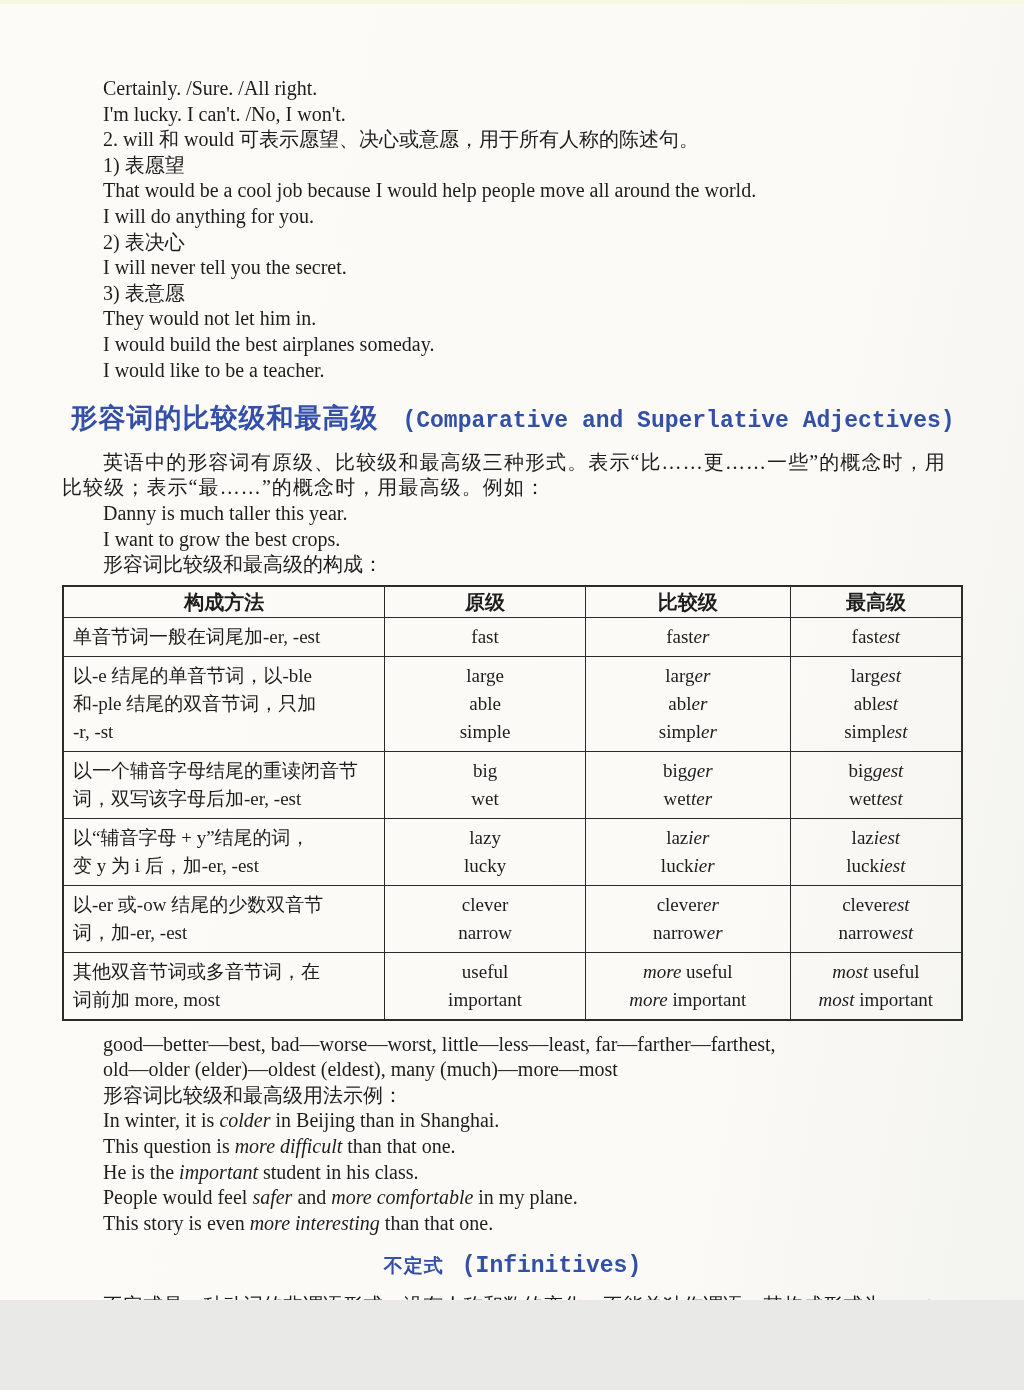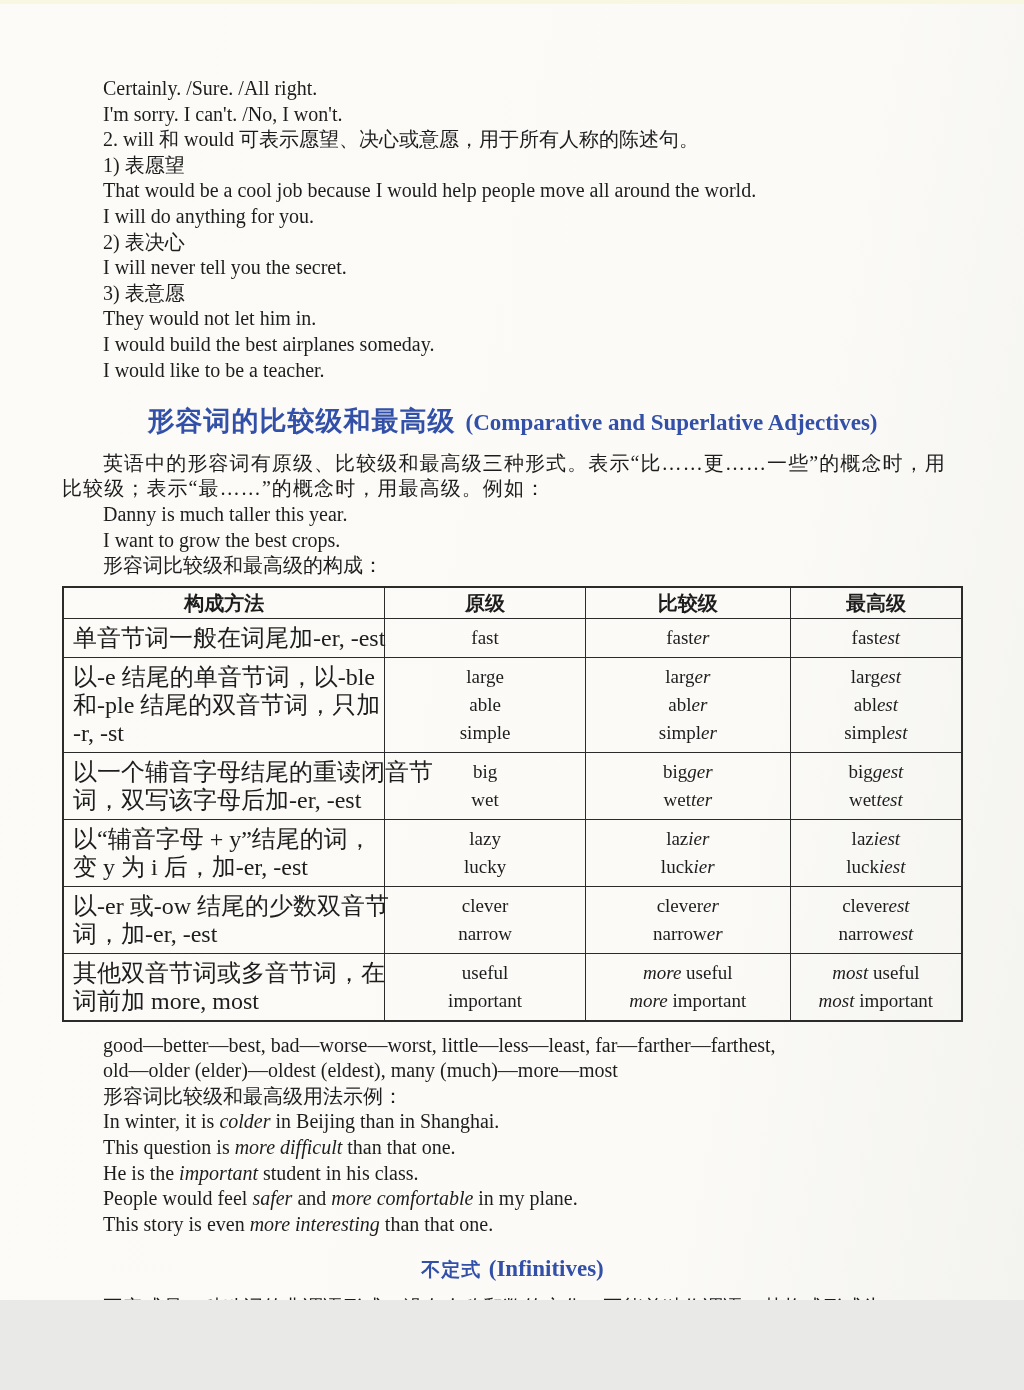--- a/index.html
+++ b/index.html
@@ -15,55 +15,55 @@
     position:relative; width:1024px; height:1300px; overflow:hidden;
     background:linear-gradient(100deg,#fcfbf8 0%,#fbfaf7 70%,#f3f3f0 100%);
   }
   .scan-strip { position:absolute; top:0; left:0; right:0; height:4px; background:#f8f7e2; }
   .content { position:absolute; left:62px; top:76px; width:901px; font-size:20px; line-height:25.6px; }
   .line { white-space:nowrap; }
   .ind { padding-left:41px; }
   .cjk-wide { letter-spacing:1.1px; }
   h1.section-heading, h2.section-heading {
     margin:21px 0 15px; text-align:center; white-space:nowrap;
-    font-family:Liberation Serif, serif;
+    font-family:Liberation Mono, monospace;
     font-weight:700; color:var(--blue);
   }
   .h-zh { font-size:27px; letter-spacing:1px; }
   .h-en { font-size:23px; letter-spacing:0; }
   h2.section-heading { margin:16px 0 12px; }
   h2 .h-zh { font-size:19px; }
   table.cmp {
     width:100%; border-collapse:collapse; table-layout:fixed;
     margin-top:7px; border:2px solid var(--border);
   }
   table.cmp th, table.cmp td { border:1.6px solid var(--border); }
   table.cmp th { font-size:20px; font-weight:700; padding:2px 8px; line-height:26px; }
-  td.method-cell { padding:5px 6px 5px 9px; font-size:24px; line-height:28px; vertical-align:middle; }
+  td.method-cell { padding:5px 6px 5px 9px; font-size:19px; line-height:28px; vertical-align:middle; }
   td.method-cell .m-line { white-space:nowrap; }
   td.word-cell { text-align:center; padding:3px 0; font-size:19px; line-height:28px; vertical-align:middle; }
   .notes { margin-top:11px; }
   .usage { margin-top:0; }
   .page-number {
     position:absolute; left:0; right:0; top:1341px; text-align:center;
     font-family:"Liberation Sans","DejaVu Sans",sans-serif;
     font-weight:700; font-size:24px; letter-spacing:1px; color:#151515;padding-left:24px;
   }
 </style>
 </head>
 <body>
 
 <div class="page">
   <div class="scan-strip"></div>
 
   <div class="content">
 
     <div>
         <div class="line ind">Certainly. /Sure. /All right.</div>
-        <div class="line ind">I'm sorry.  I can't. /No, I won't.</div>
+        <div class="line ind">I'm lucky.  I can't. /No, I won't.</div>
         <div class="line ind">2. will 和 would 可表示愿望、决心或意愿，用于所有人称的陈述句。</div>
         <div class="line ind">1) 表愿望</div>
         <div class="line ind">That would be a cool job because I would help people move all around the world.</div>
         <div class="line ind">I will do anything for you.</div>
         <div class="line ind">2) 表决心</div>
         <div class="line ind">I will never tell you the secret.</div>
         <div class="line ind">3) 表意愿</div>
         <div class="line ind">They would not let him in.</div>
         <div class="line ind">I would build the best airplanes someday.</div>
         <div class="line ind">I would like to be a teacher.</div>

